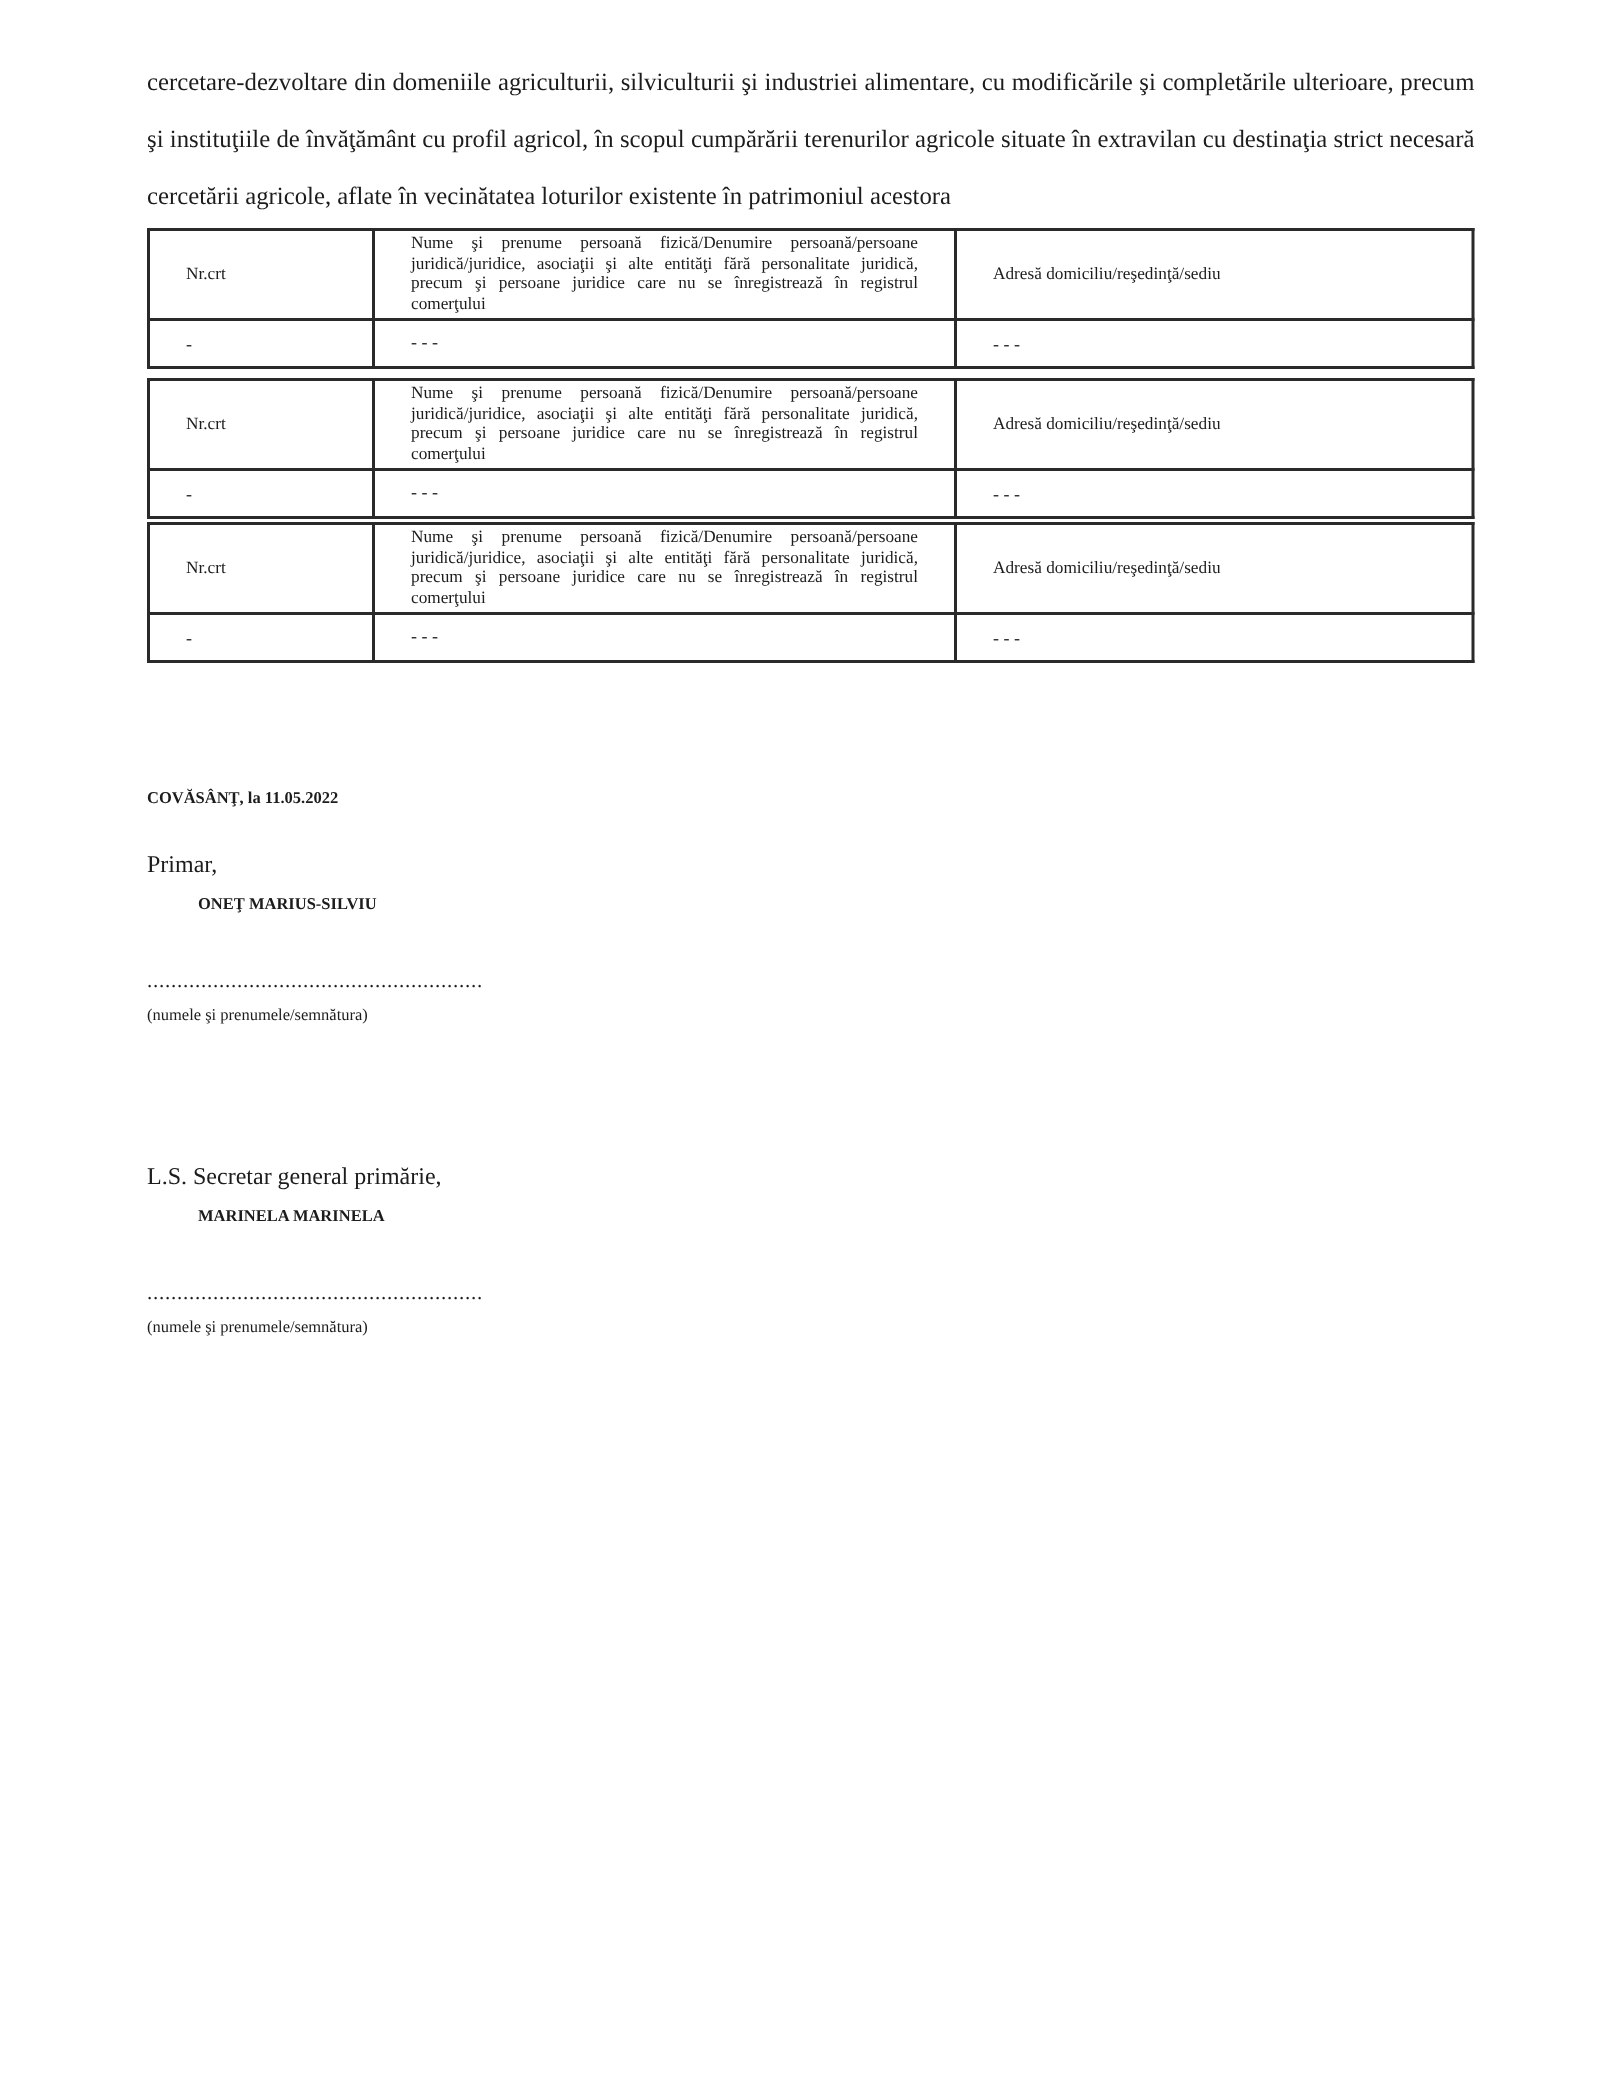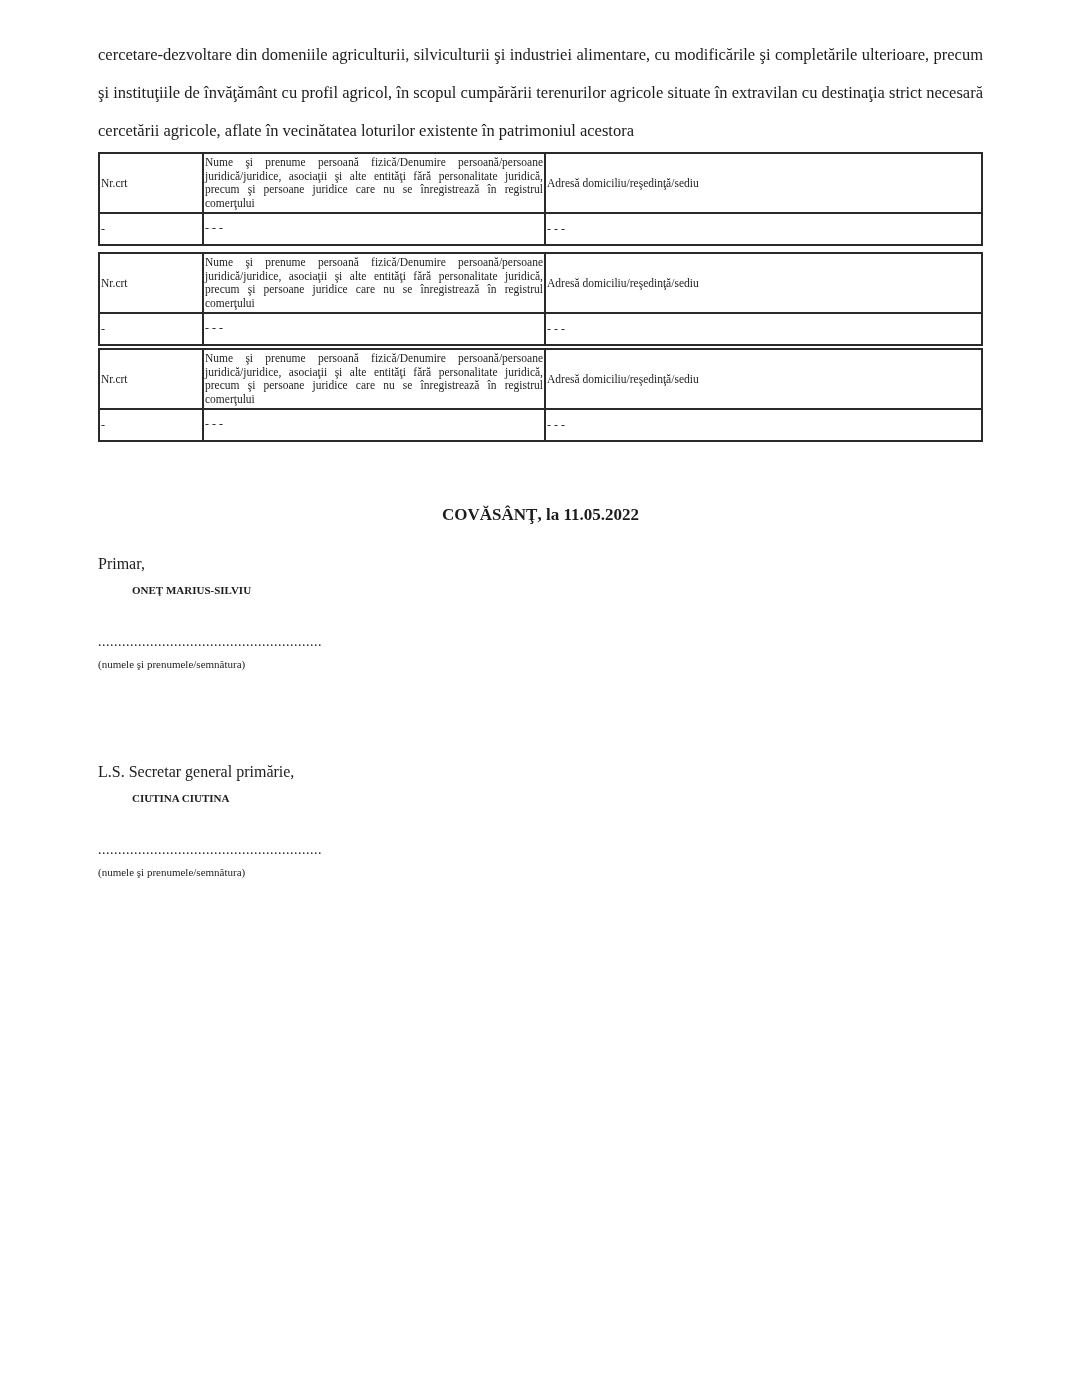--- a/index.html
+++ b/index.html
@@ -28,43 +28,42 @@
   table.preemptor {
     width: 100%;
     border-collapse: collapse;
     table-layout: fixed;
     margin-top: 2px;
   }
   table.preemptor, table.preemptor td {
     border: 2px solid #2a2a2a;
   }
   table.preemptor td {
-    padding: 2px 1px;
+    padding: 2px 24px;
     font-size: 11.5px;
     color: #1c1c1c;
   }
   td.col-nr   { width: 100px; vertical-align: middle; font-family: Liberation Serif, serif; }
   td.col-name { width: 338px; vertical-align: top; text-align: justify;
                 font-size: 11px; line-height: 13.5px; padding: 3px 6px; }
   td.col-addr { vertical-align: middle; }
   tr.data-row td { height: 26px; vertical-align: middle; font-size: 12px; }
   .section-heading {
     margin: 20px 0 0 0;
     font-size: 16.5px;
     font-weight: normal;
     line-height: 25px;
     text-align: justify;
   }
   .section-heading.single { margin-top: 40px; }
   .sig-block { font-size: 16px; }
   .place-date {
-    margin-top: 63px;
+    margin-top: 84px;
     font-weight: bold;
-    font-size: 17px;
-    text-align: center;
+    font-size: 11px;
   }
   .role-line  { margin-top: 26px; line-height: 26px; }
   .name-line  { font-weight: bold; font-size: 11px; line-height: 26px; margin-left: 34px; }
   .dots-line {
     margin-top: 30px;
     font-size: 14px;
     line-height: 18px;
     letter-spacing: 0.5px;
     white-space: nowrap;
   }
@@ -132,19 +131,19 @@
   <div class="sig-block">
     <div class="place-date">COVĂSÂNŢ, la 11.05.2022</div>
 
     <div class="role-line">Primar,</div>
     <div class="name-line">ONEŢ MARIUS-SILVIU</div>
 
     <div class="dots-line">........................................................</div>
     <div class="caption-line">(numele şi prenumele/semnătura)</div>
 
     <div class="role-line secretary-gap">L.S. Secretar general primărie,</div>
-    <div class="name-line">CIUTINA CIUTINA</div>
+    <div class="name-line">MARINELA MARINELA</div>
 
     <div class="dots-line">........................................................</div>
     <div class="caption-line">(numele şi prenumele/semnătura)</div>
   </div>
 
 </div>
 
 </body></html>

